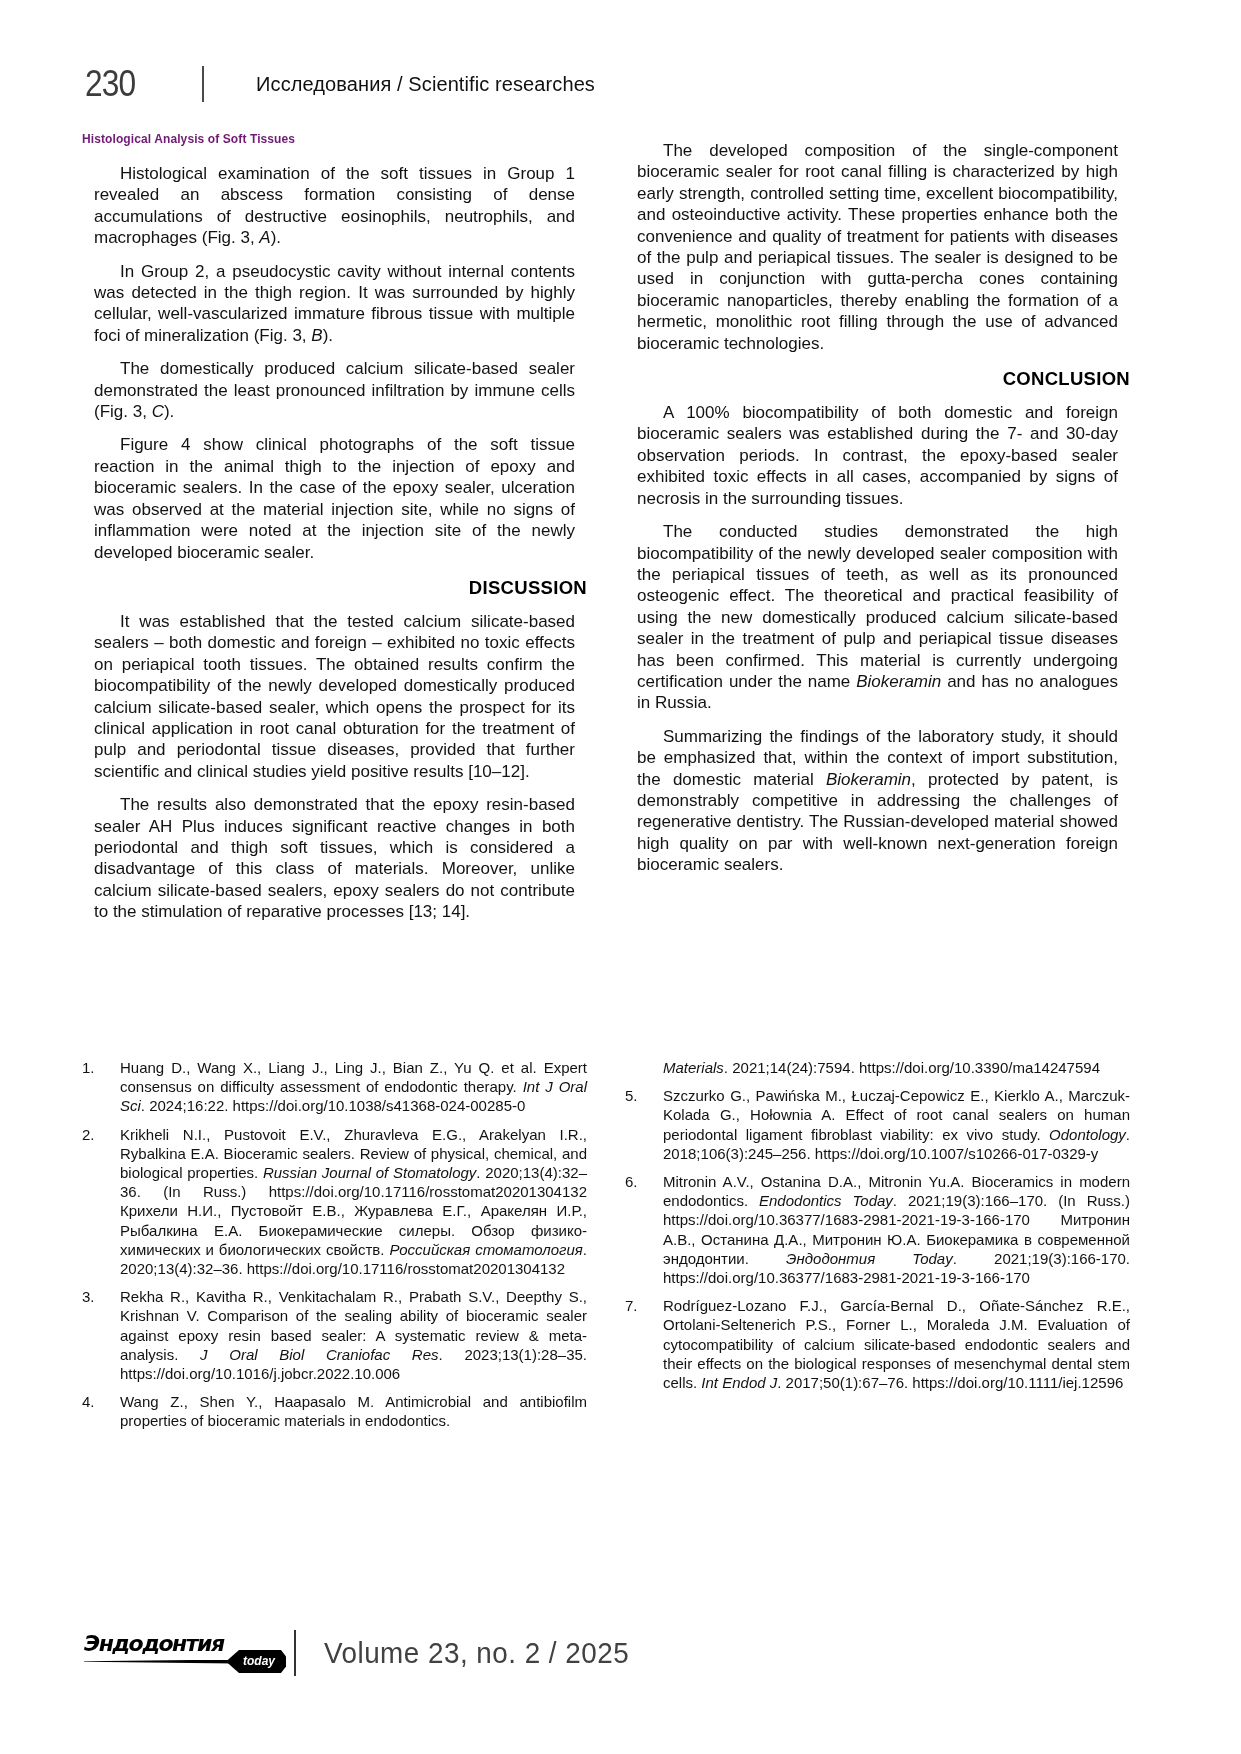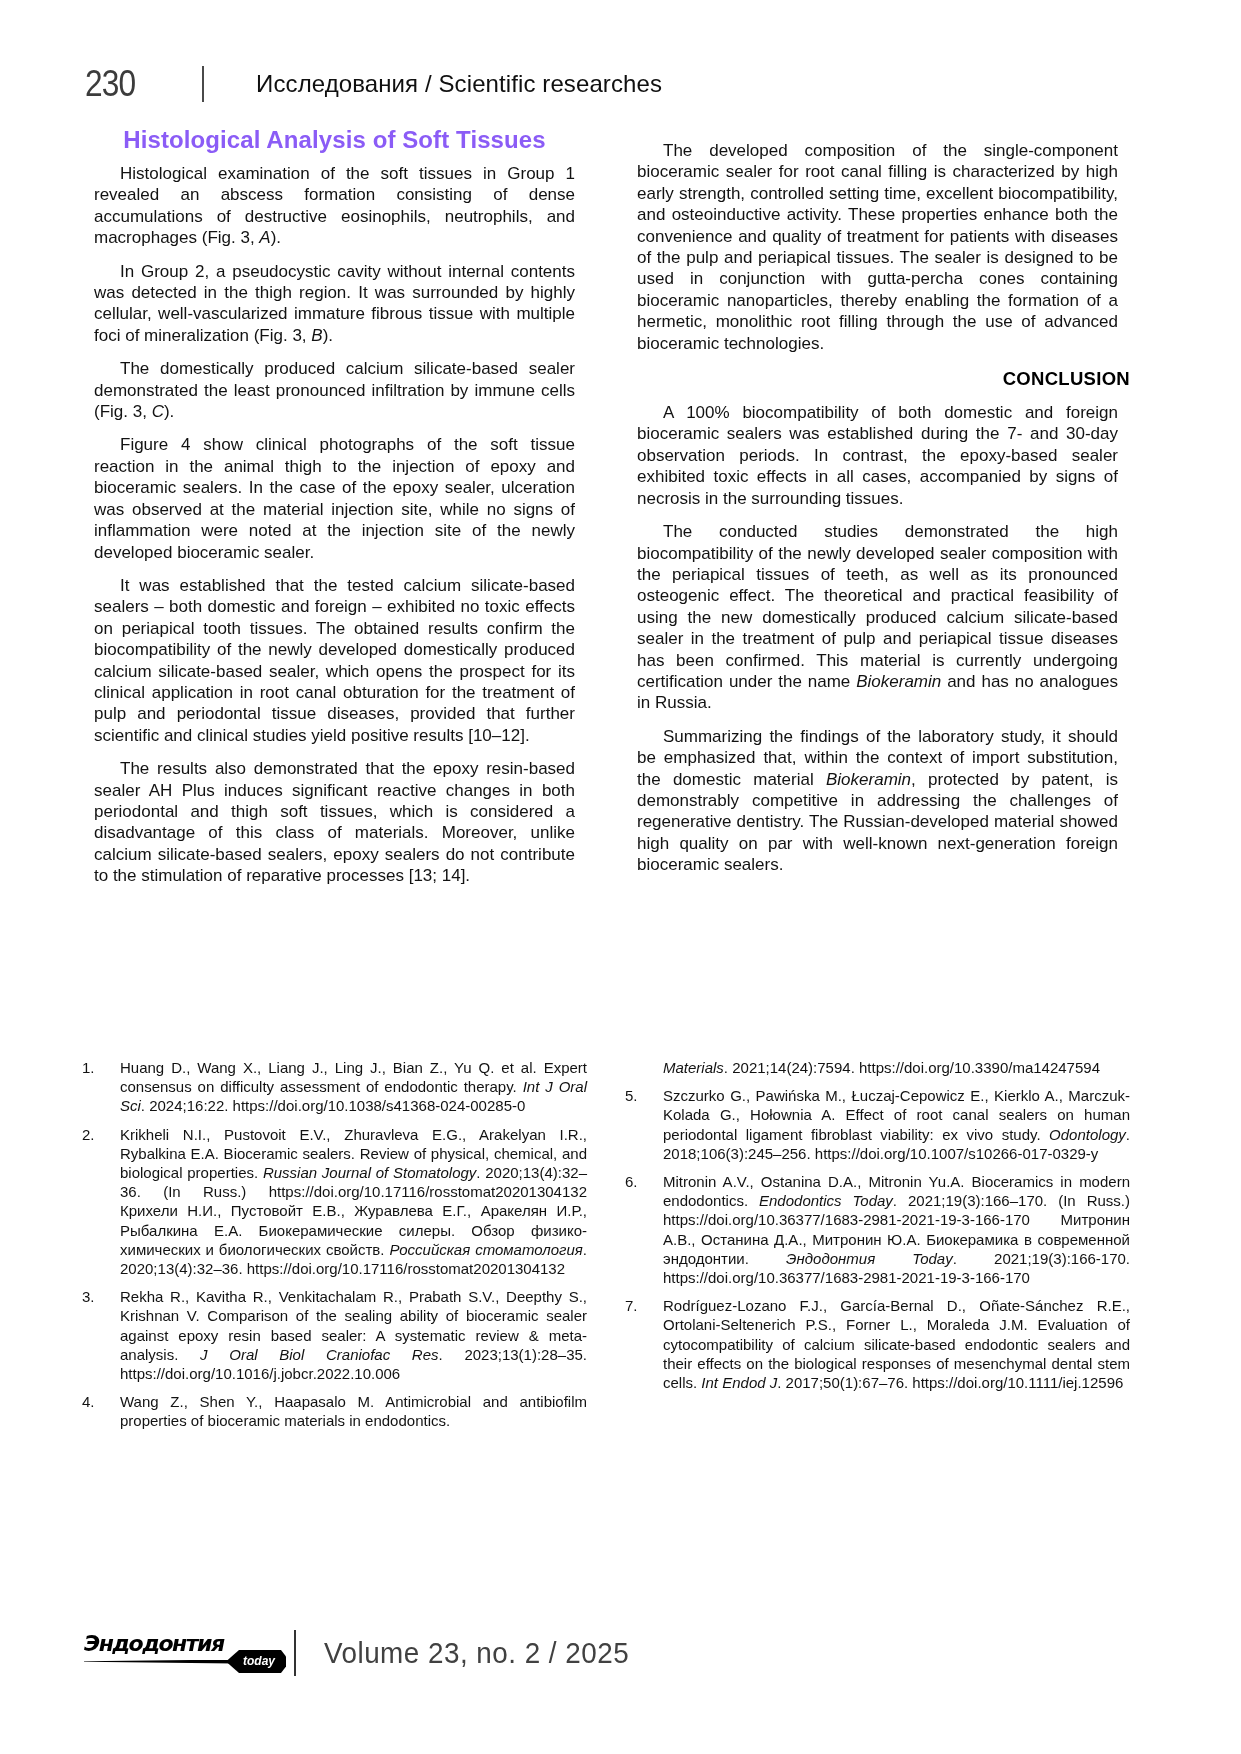--- a/index.html
+++ b/index.html
@@ -12,26 +12,26 @@
     overflow:hidden;
   }
   
   .header{position:absolute;top:66px;left:85px;display:flex;align-items:center;}
   .page-num{
     font-family:"Liberation Sans", sans-serif;
     font-size:36px;line-height:1;color:#3c3c3c;
     letter-spacing:-1px;transform:scaleX(.88);transform-origin:left center;
   }
   .head-bar{width:2px;height:36px;background:#4a4a4a;margin-left:60px;}
-  .running-head{font-size:24px;color:#101010;margin-left:52px;letter-spacing:.1px;}
+  .running-head{font-size:20px;color:#101010;margin-left:52px;letter-spacing:.1px;}
   
   .columns{position:absolute;top:128px;left:82px;width:1048px;display:flex;gap:38px;}
   .col{width:505px;font-size:17px;line-height:21.4px;text-align:justify;}
   .para{margin:12px;text-indent:26px;}
-  .subhead{font-weight:700;font-size:24px;line-height:23px;text-align:center;margin:0 0 3px 0;letter-spacing:.1px;color:#8b5cf6;}
+  .subhead{font-weight:700;font-size:12px;line-height:23px;text-align:left;margin:0 0 3px 0;letter-spacing:.1px;color:#701a75;}
   .sechead{font-weight:700;font-size:18.5px;line-height:22px;text-align:right;margin:14px 0 4px 0;letter-spacing:.3px;color:#000;}
   .it{font-style:italic;}
   
   .refs{position:absolute;top:1058px;left:82px;width:1048px;}
   .refs-head{font-weight:700;font-size:19px;margin:0 0 26px 0;letter-spacing:.2px;color:#000;}
   .refs-cols{display:flex;gap:38px;}
   .refs-col{width:505px;font-size:15px;line-height:19.2px;}
   .ref-item{display:flex;margin-bottom:9px;}
   .ref-num{flex:0 0 38px;}
   .ref-body{flex:1;text-align:justify;}
@@ -71,20 +71,21 @@
     <div class="col">
       <div class="subhead">
         <div>Histological Analysis of Soft Tissues</div>
       </div>
       <div>
           <p class="para"><span>Histological examination of the soft tissues in Group 1 revealed an abscess formation consisting of dense accumulations of destructive eosinophils, neutrophils, and macrophages (Fig. 3, </span><span class="it">A</span><span>).</span></p>
           <p class="para"><span>In Group 2, a pseudocystic cavity without internal contents was detected in the thigh region. It was surrounded by highly cellular, well-vascularized immature fibrous tissue with multiple foci of mineralization (Fig. 3, </span><span class="it">B</span><span>).</span></p>
           <p class="para"><span>The domestically produced calcium silicate-based sealer demonstrated the least pronounced infiltration by immune cells (Fig. 3, </span><span class="it">C</span><span>).</span></p>
           <p class="para"><span>Figure 4 show clinical photographs of the soft tissue reaction in the animal thigh to the injection of epoxy and bioceramic sealers. In the case of the epoxy sealer, ulceration was observed at the material injection site, while no signs of inflammation were noted at the injection site of the newly developed bioceramic sealer.</span></p>
         </div>
+      <div class="sechead">DISCUSSION</div>
       <div>
           <p class="para"><span>It was established that the tested calcium silicate-based sealers – both domestic and foreign – exhibited no toxic effects on periapical tooth tissues. The obtained results confirm the biocompatibility of the newly developed domestically produced calcium silicate-based sealer, which opens the prospect for its clinical application in root canal obturation for the treatment of pulp and periodontal tissue diseases, provided that further scientific and clinical studies yield positive results [10–12].</span></p>
           <p class="para"><span>The results also demonstrated that the epoxy resin-based sealer AH Plus induces significant reactive changes in both periodontal and thigh soft tissues, which is considered a disadvantage of this class of materials. Moreover, unlike calcium silicate-based sealers, epoxy sealers do not contribute to the stimulation of reparative processes [13; 14].</span></p>
         </div>
     </div>
     <div class="col">
       <div>
           <p class="para"><span>The developed composition of the single-component bioceramic sealer for root canal filling is characterized by high early strength, controlled setting time, excellent biocompatibility, and osteoinductive activity. These properties enhance both the convenience and quality of treatment for patients with diseases of the pulp and periapical tissues. The sealer is designed to be used in conjunction with gutta-percha cones containing bioceramic nanoparticles, thereby enabling the formation of a hermetic, monolithic root filling through the use of advanced bioceramic technologies.</span></p>
         </div>
       <div class="sechead">CONCLUSION</div>

